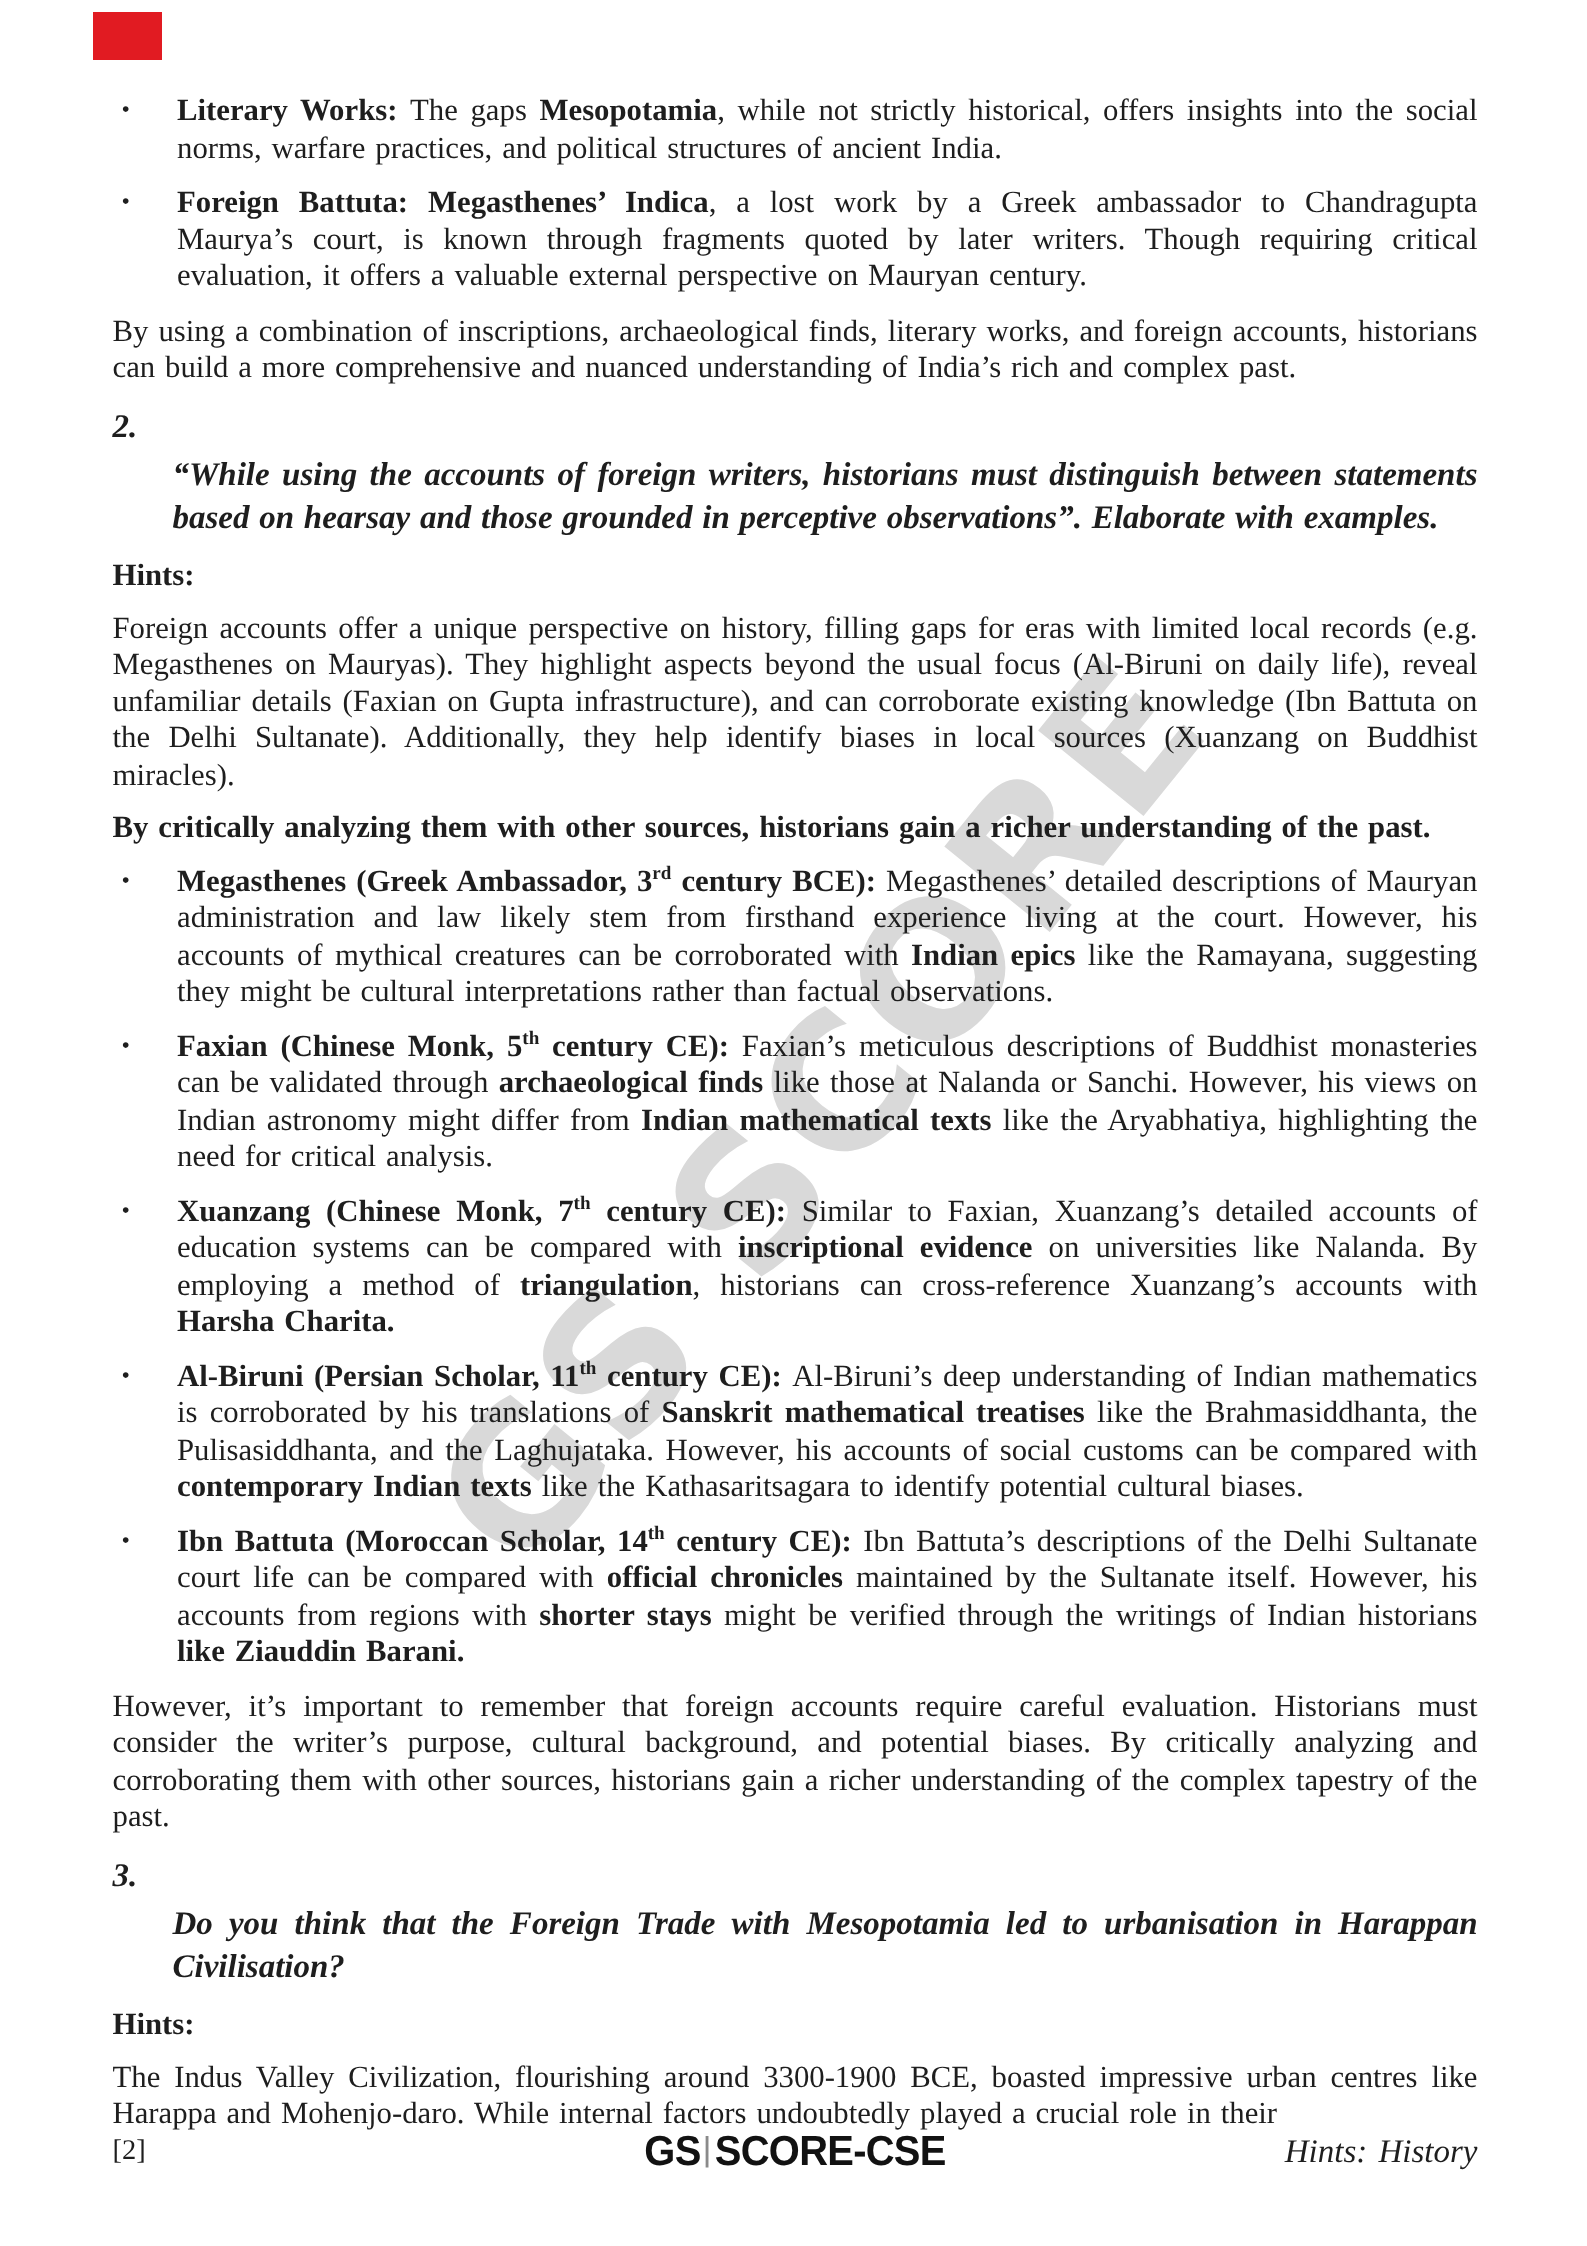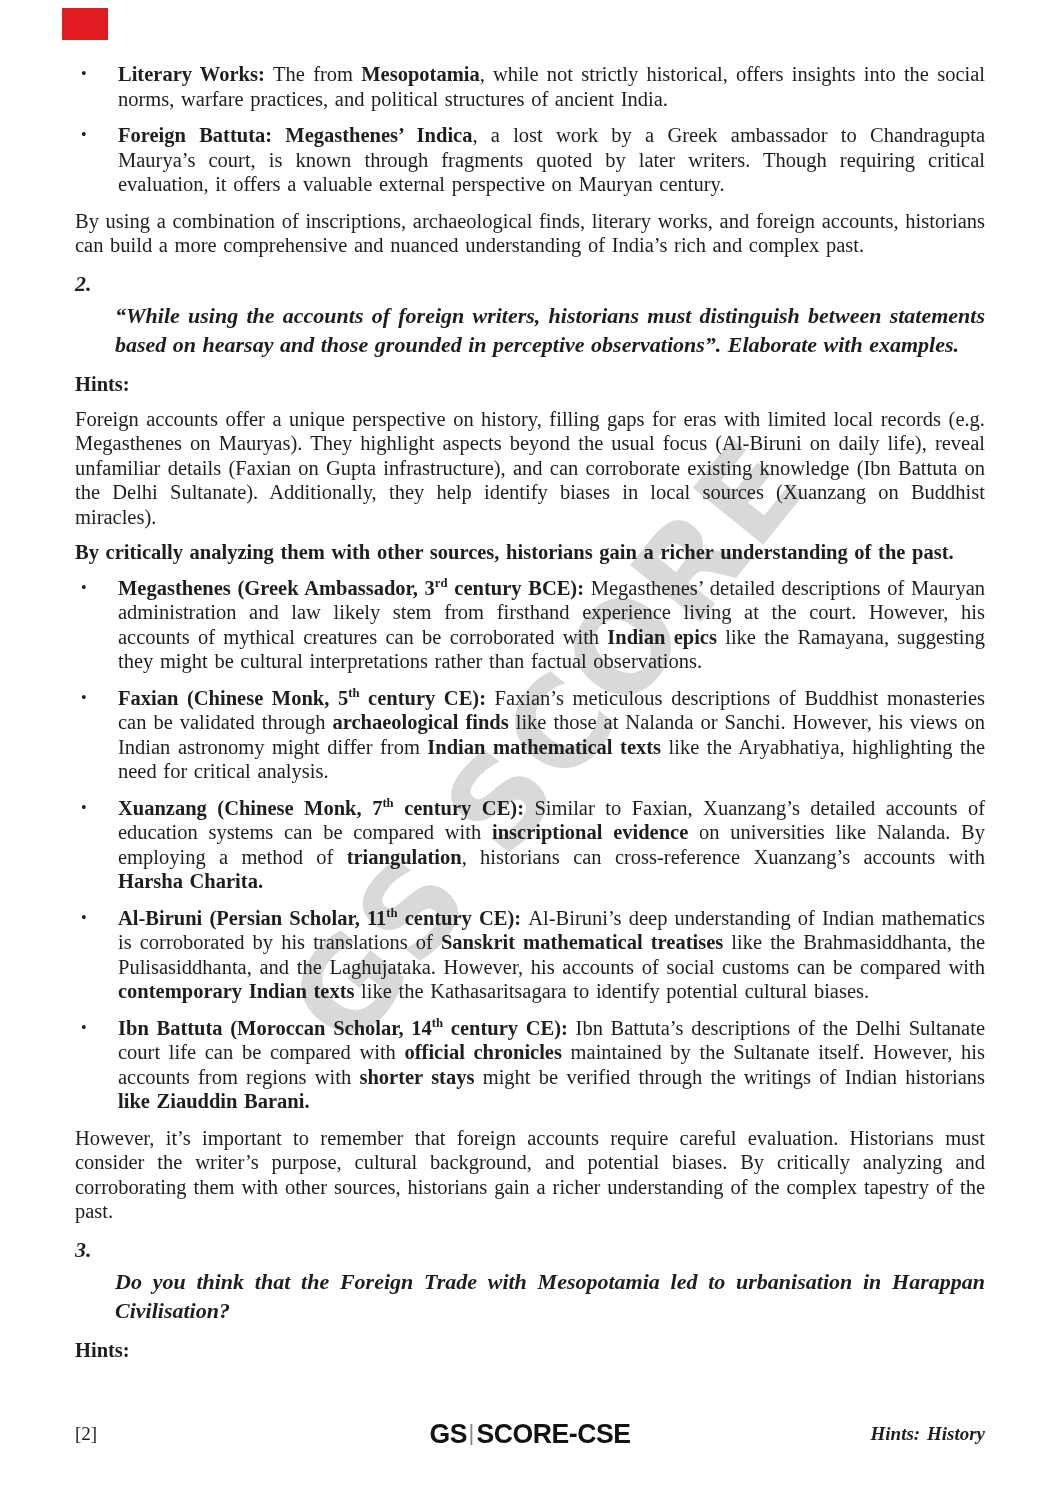--- a/index.html
+++ b/index.html
@@ -63,36 +63,36 @@
     font-family:"Liberation Sans","DejaVu Sans",sans-serif;
     font-weight:700;font-size:28px;letter-spacing:-0.5px;color:#121212;
     white-space:nowrap;
   }
   .logo .sep{
     display:inline-block;width:2px;height:21px;background:#8a8a8a;
     margin:0 4px;
   }
   .footer-right{
     margin-left:auto;
-    font-weight:700;font-style:italic;font-size:19px;
+    font-weight:400;font-style:italic;font-size:22px;
     word-spacing:2px;
   }
 </style>
 </head>
 <body>
 
 <div class="ribbon" style="background: rgb(225, 27, 34);"></div>
 
 <div class="watermark" style="color: rgb(217, 217, 217);">GS SCORE</div>
 
 <div class="content">
 
   <div class="li">
     <span class="dot">•</span>
-    <p class="body"><span class="b">Literary Works: </span><span>The from </span><span class="b">Mesopotamia</span><span>, while not strictly historical, offers insights into the social norms, warfare practices, and political structures of ancient India.</span></p>
+    <p class="body"><span class="b">Literary Works: </span><span>The gaps </span><span class="b">Mesopotamia</span><span>, while not strictly historical, offers insights into the social norms, warfare practices, and political structures of ancient India.</span></p>
   </div>
 
   <div class="li">
     <span class="dot">•</span>
     <p class="body"><span class="b">Foreign Battuta: Megasthenes’ Indica</span><span>, a lost work by a Greek ambassador to Chandragupta Maurya’s court, is known through fragments quoted by later writers. Though requiring critical evaluation, it offers a valuable external perspective on Mauryan century.</span></p>
   </div>
 
   <p class="body"><span>By using a combination of inscriptions, archaeological finds, literary works, and foreign accounts, historians can build a more comprehensive and nuanced understanding of India’s rich and complex past.</span></p>
 
   <div class="question">
@@ -133,20 +133,21 @@
 
   <p class="body"><span>However, it’s important to remember that foreign accounts require careful evaluation. Historians must consider the writer’s purpose, cultural background, and potential biases. By critically analyzing and corroborating them with other sources, historians gain a richer understanding of the complex tapestry of the past.</span></p>
 
   <div class="question">
     <span class="qnum">3.</span>
     <div class="qtext"><span>Do you think that the Foreign Trade with Mesopotamia led to urbanisation in Harappan Civilisation?</span></div>
   </div>
 
   <p class="hints">Hints:</p>
 
+  <p class="body"><span>The Indus Valley Civilization, flourishing around 3300-1900 BCE, boasted impressive urban centres like Harappa and Mohenjo-daro. While internal factors undoubtedly played a crucial role in their</span></p>
 
 </div>
 
 <div class="footer">
   <span class="pagenum">[2]</span>
   <div class="logo">
     <span>GS</span>
     <span class="sep"></span>
     <span>SCORE-CSE</span>
   </div>

